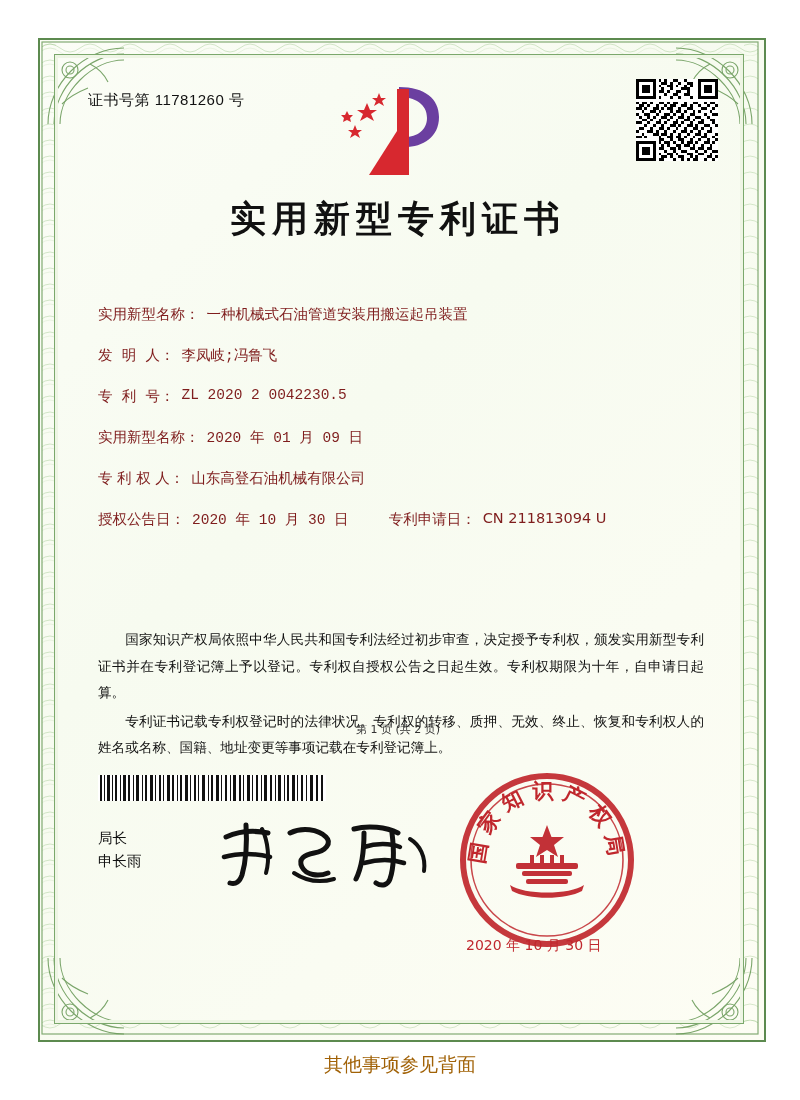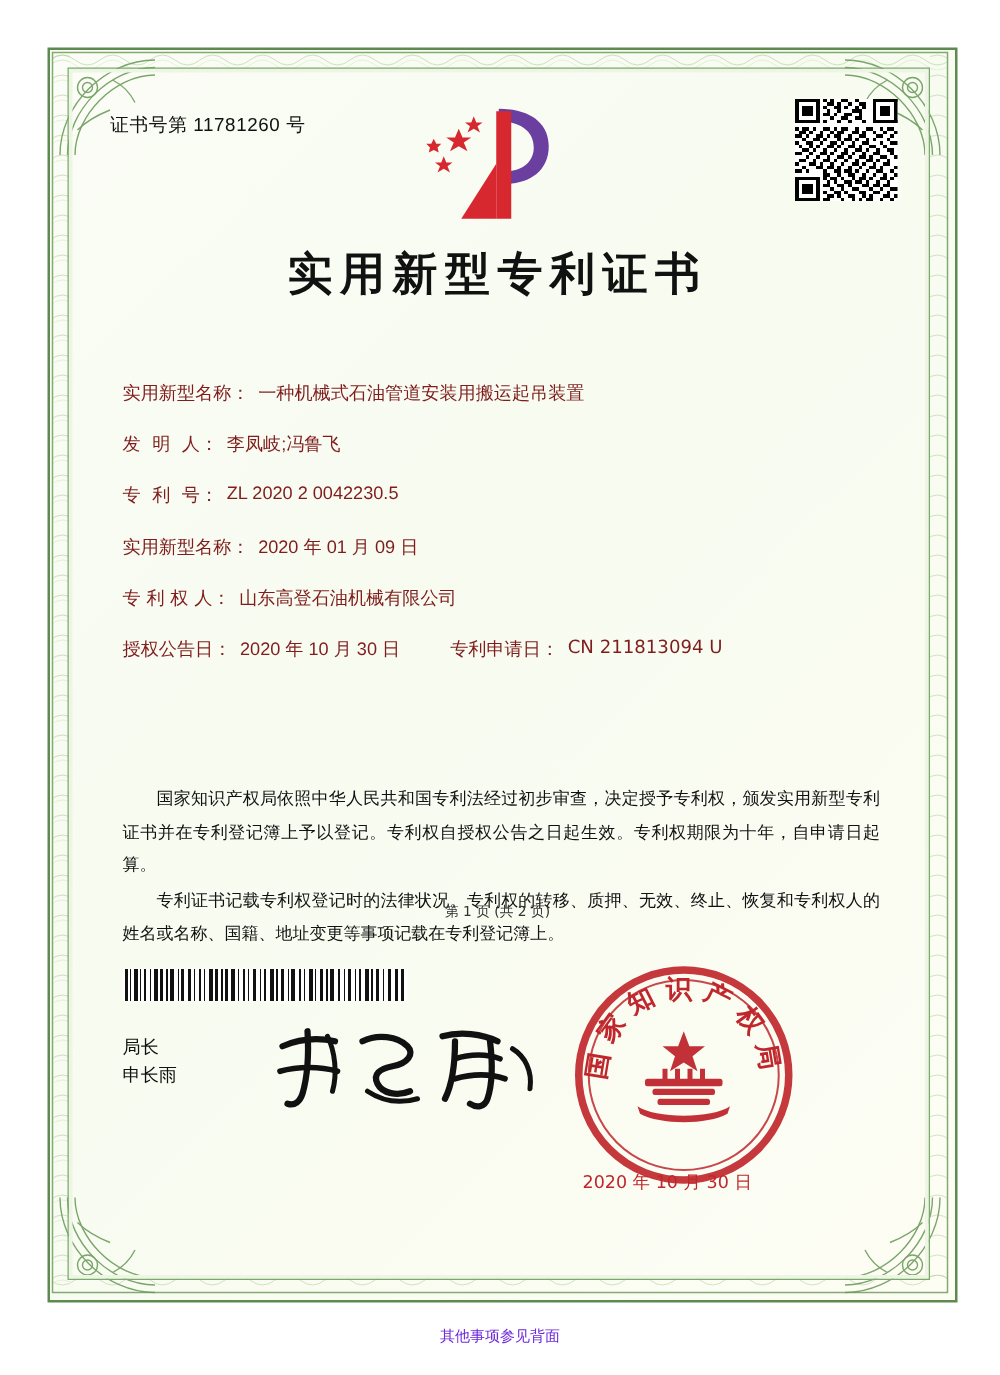--- a/index.html
+++ b/index.html
@@ -126,21 +126,21 @@
   }
   .field-label {
     flex: 0 0 auto;
     white-space: pre;
     font-family: "DejaVu Sans", sans-serif;
     font-size: 14.5px;
   }
   .field-value {
     flex: 1 1 auto;
     padding-left: 7px;
-    font-family: Liberation Sans, sans-serif;
+    font-family: Liberation Mono, monospace;
     font-size: 14.5px;
   }
   .field-row.split .field-value {
     flex: 0 0 auto;
     padding-right: 40px;
   }
   .field-label2 {
     flex: 0 0 auto;
     white-space: pre;
     font-family: "DejaVu Sans", sans-serif;
@@ -220,22 +220,22 @@
     color: #333;
     font-family: "DejaVu Sans", sans-serif;
   }
 
   .footer-note {
     position: absolute;
     left: 0;
     right: 0;
     bottom: 22px;
     text-align: center;
-    font-size: 12px;
-    color: #6d28d9;
+    font-size: 19px;
+    color: #a16207;
     font-family: "DejaVu Sans", sans-serif;
   }
 </style>
 </head>
 <body>
 
 <div class="page">
 
   <div class="border-outer"></div>
 

